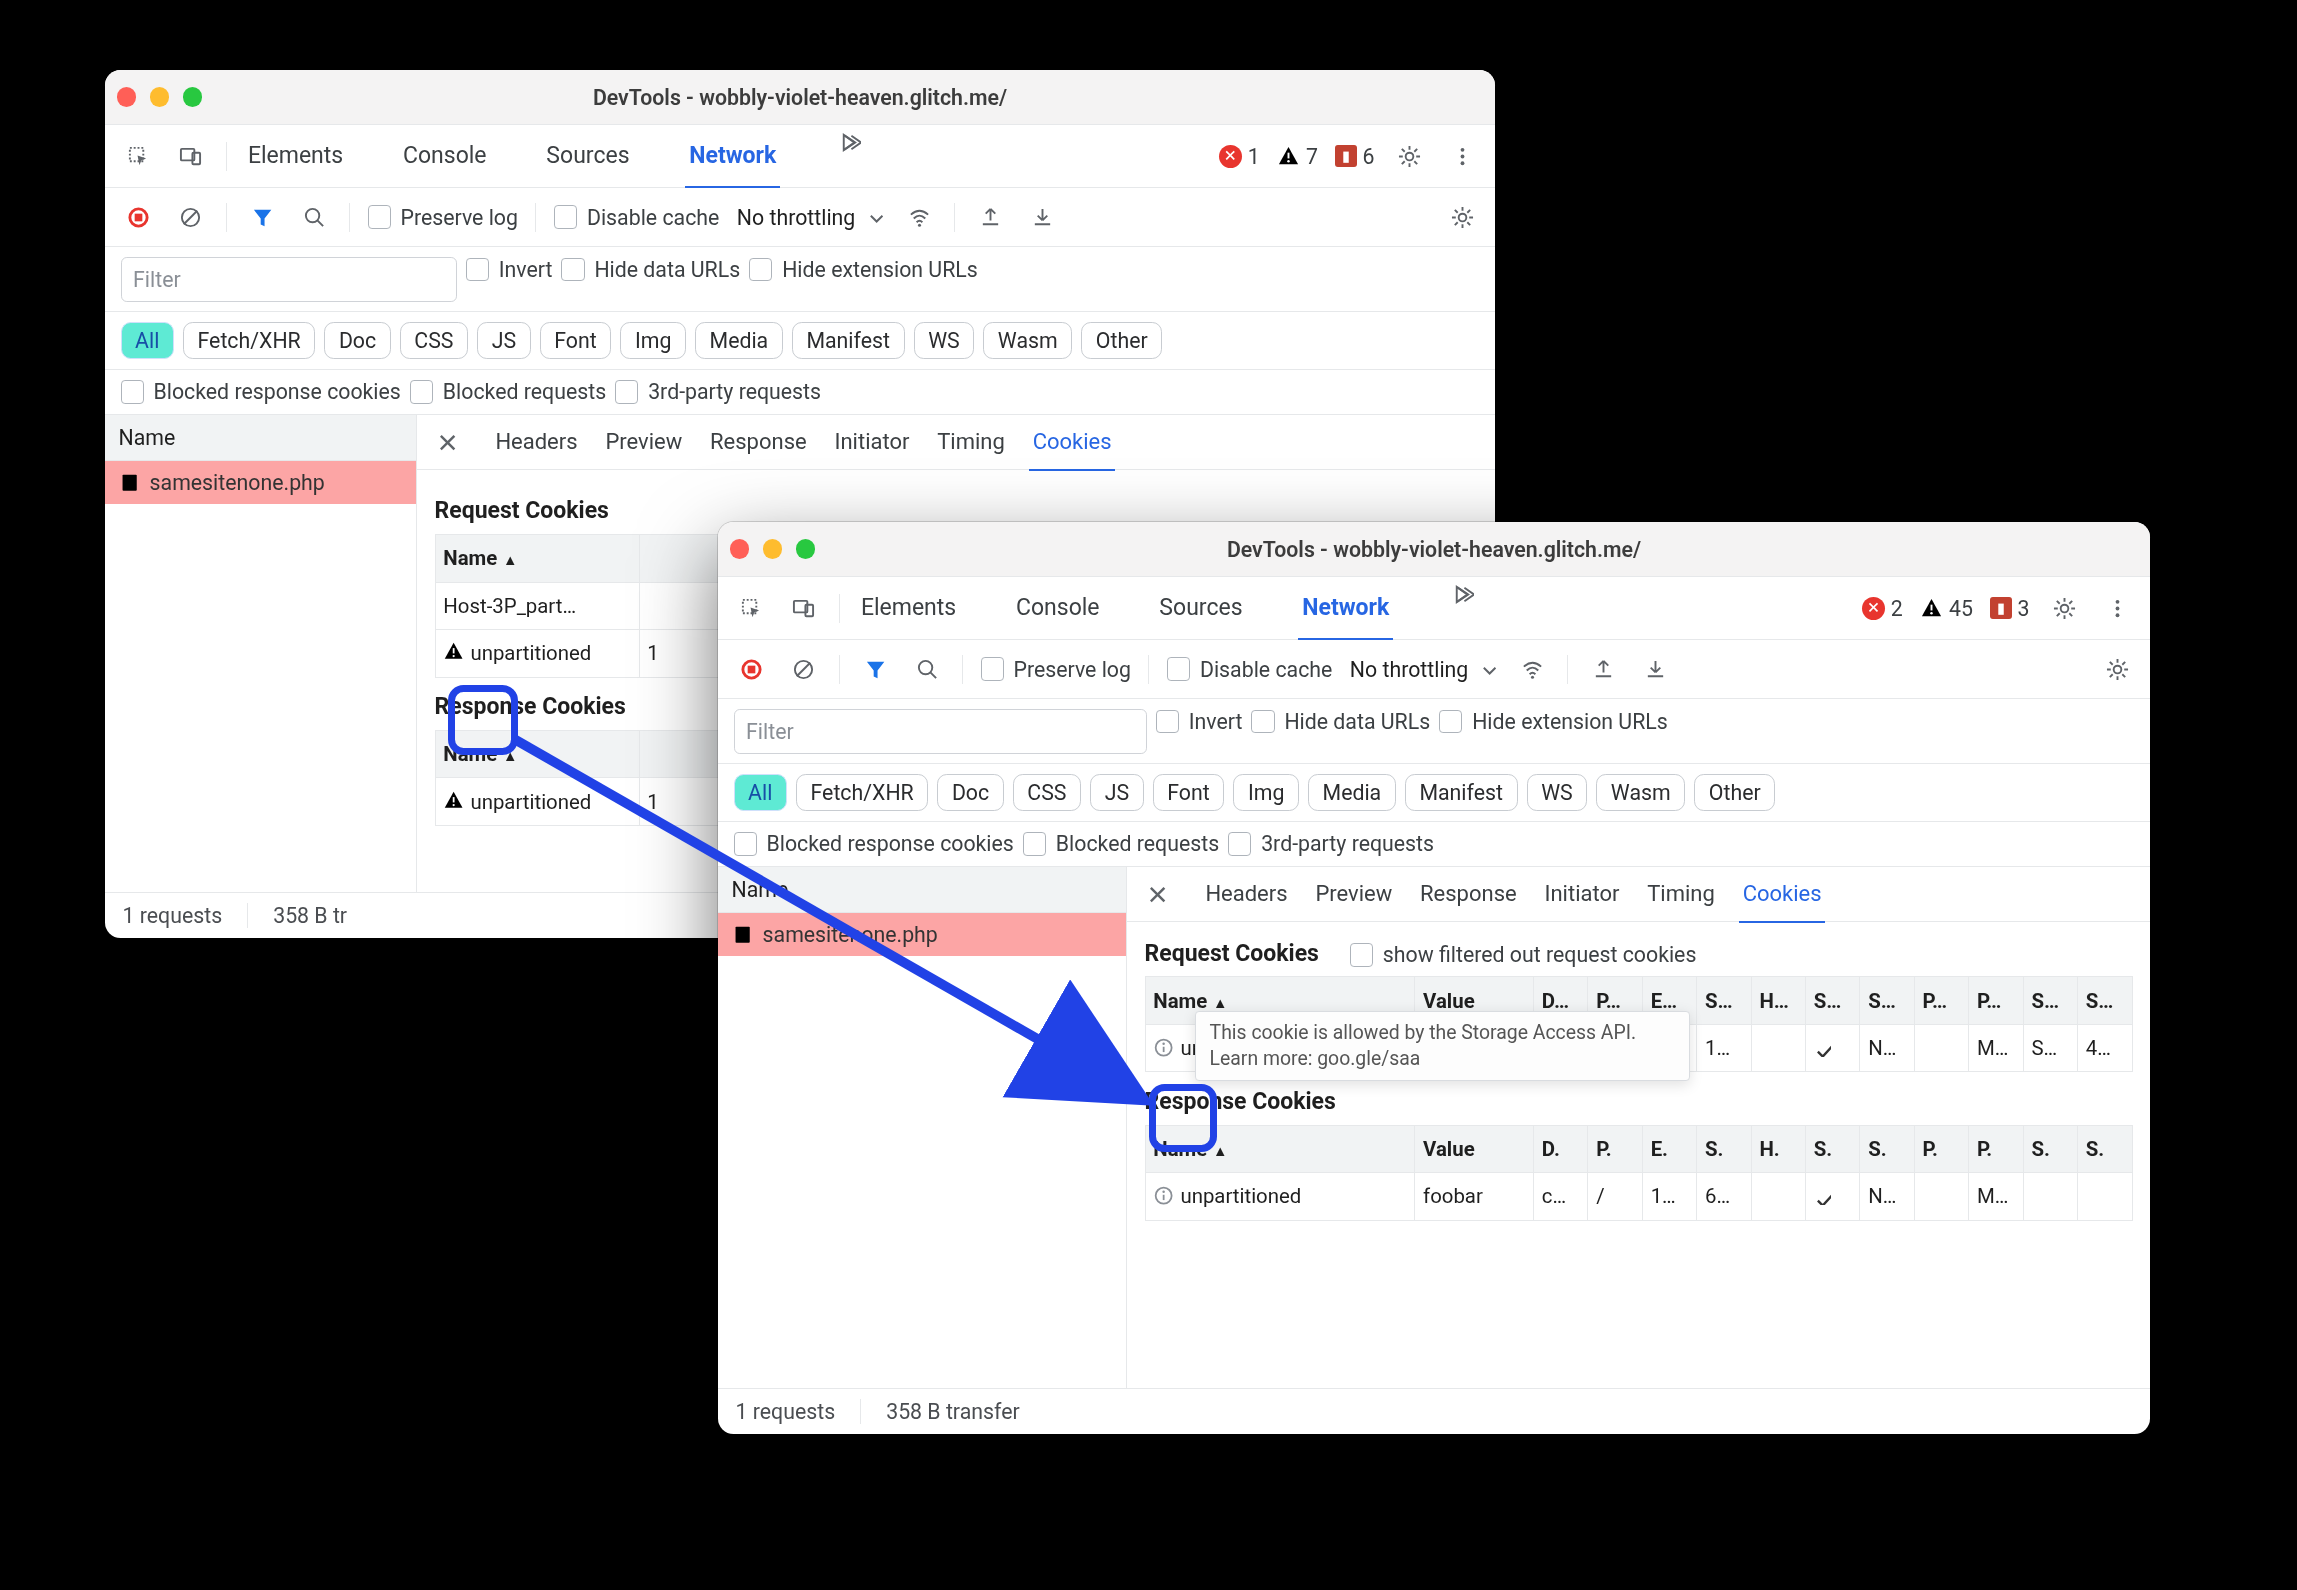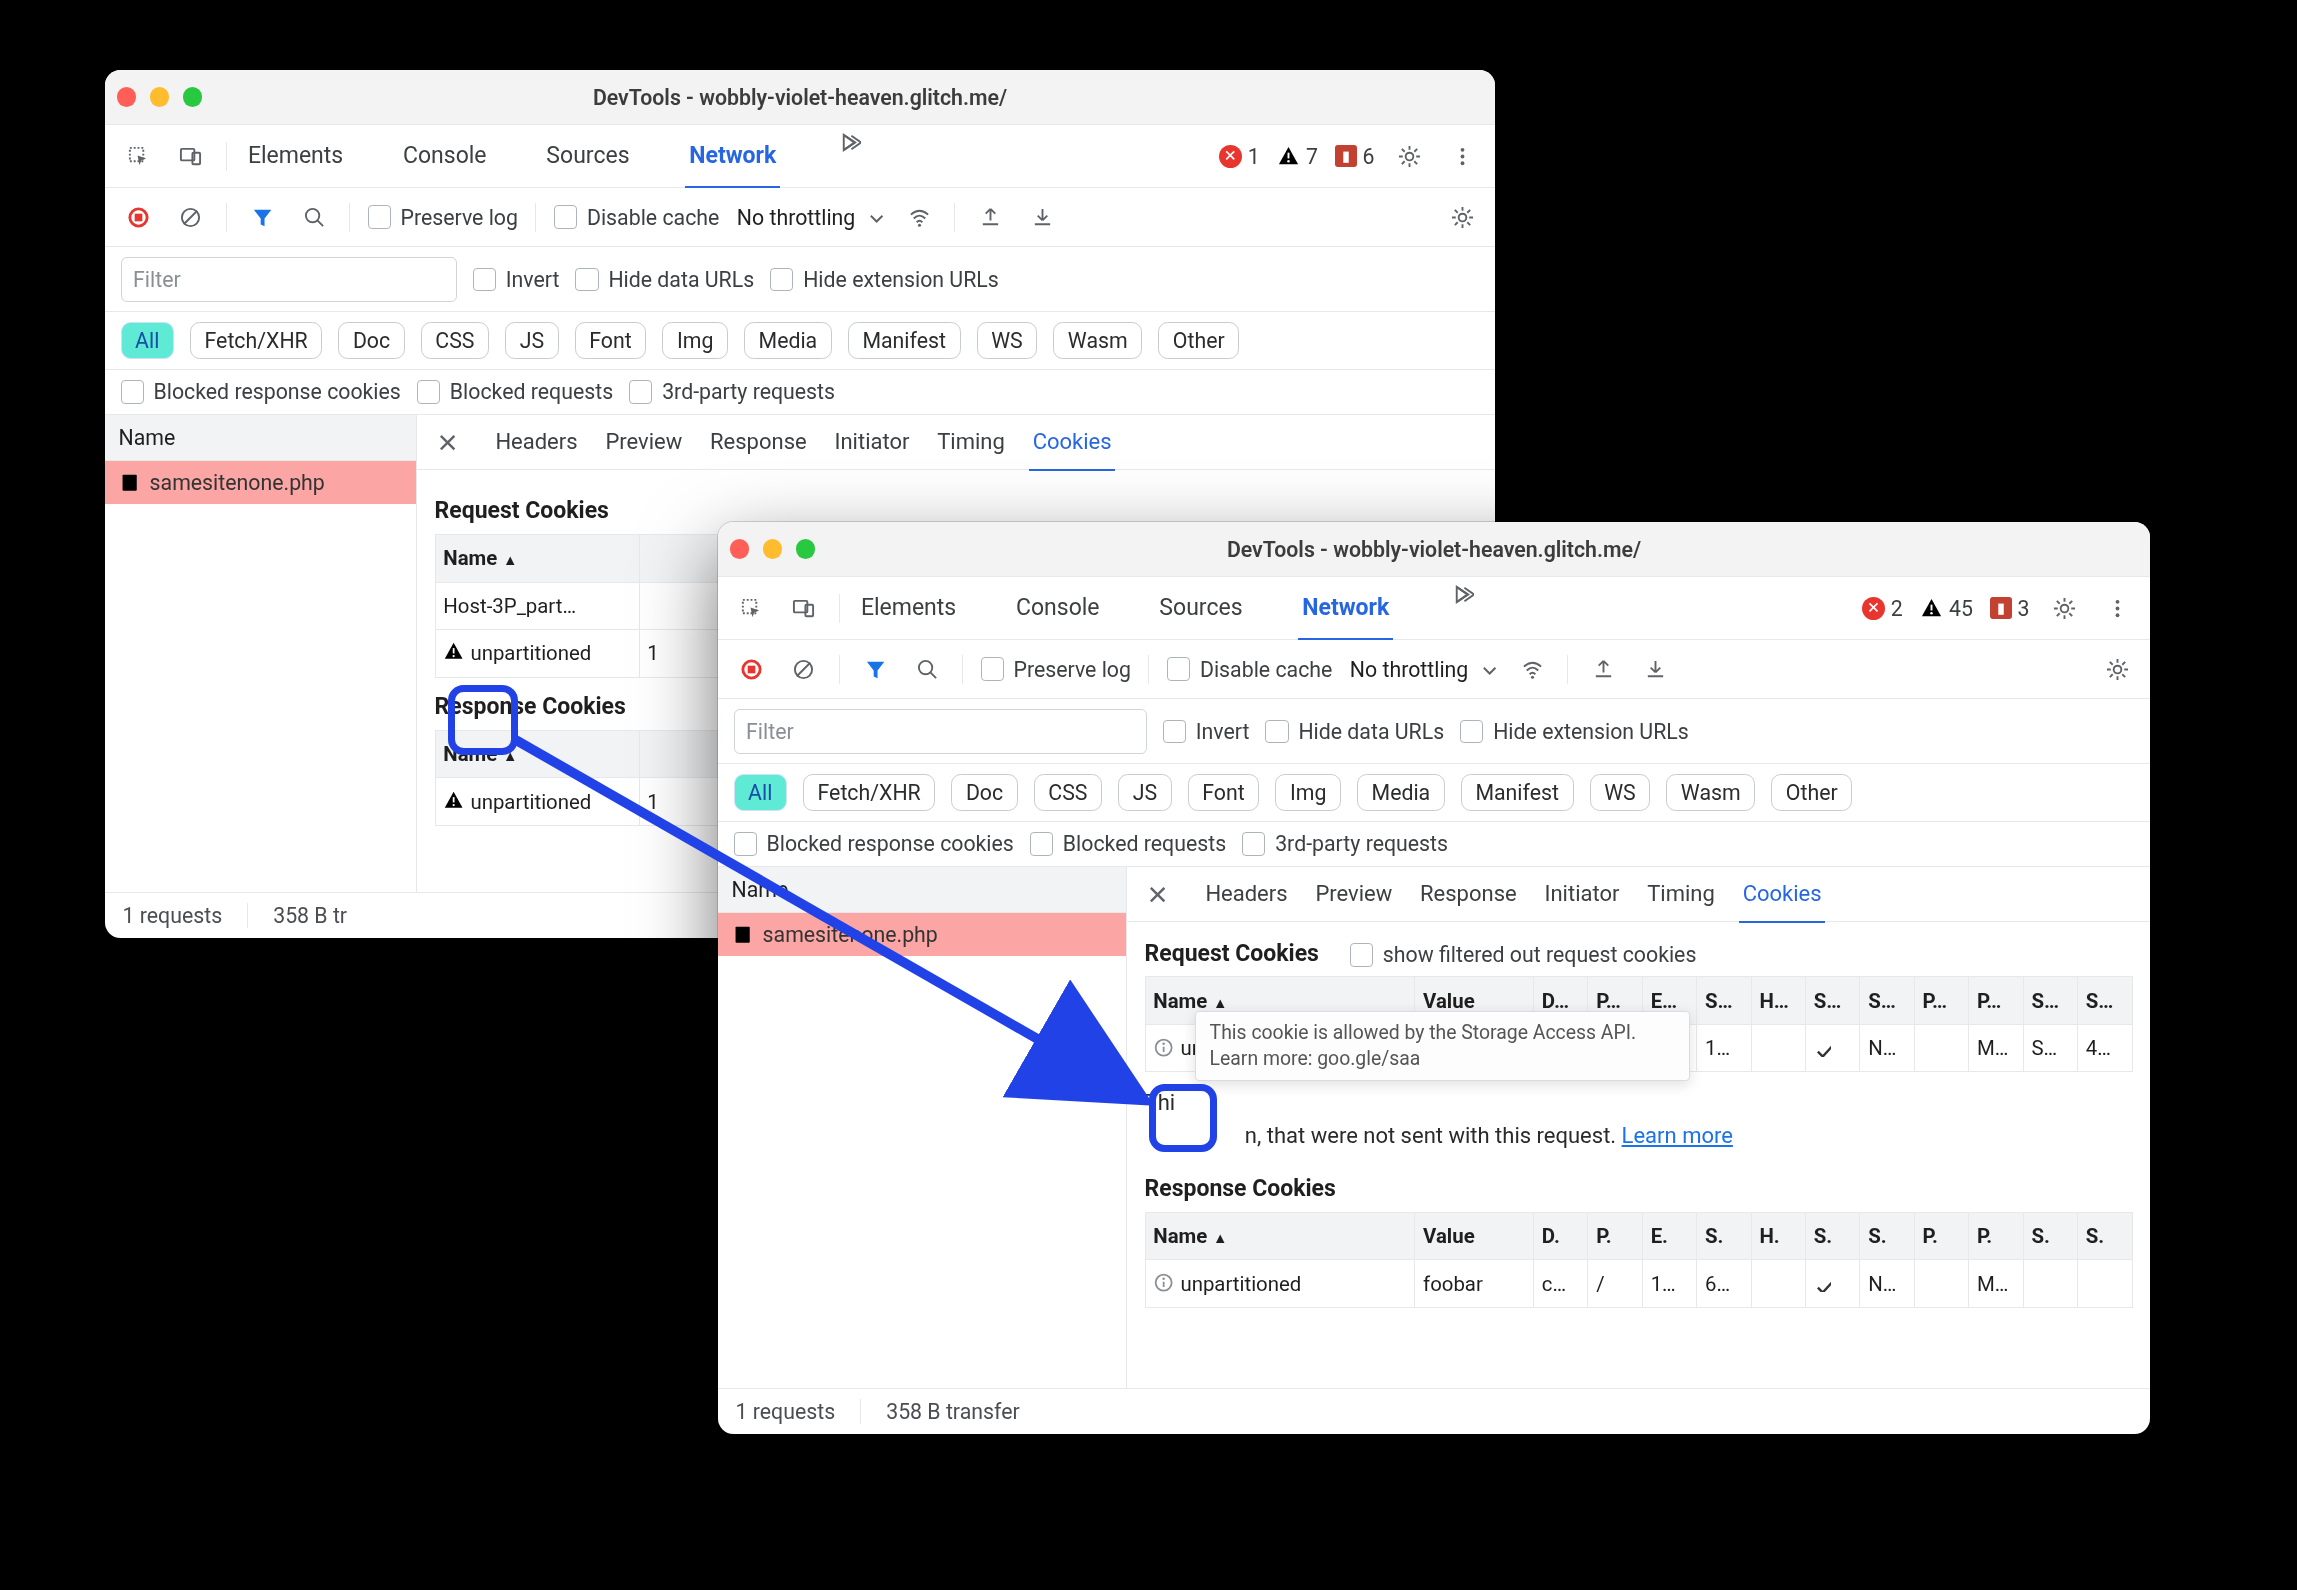--- a/index.html
+++ b/index.html
@@ -30,21 +30,21 @@
   .traffic{display:flex;gap:13.6px;align-items:center}
   .dot{width:19.4px;height:19.4px;border-radius:50%}
   .dot.red{background:#ff5f57}
   .dot.yellow{background:#febc2e}
   .dot.green{background:#28c840}
   .title{position:absolute;left:0;right:0;text-align:center;font-size:21.3px;font-weight:600;color:#3c3c3c;pointer-events:none}
 
   .toolbar{display:flex;align-items:center;height:62px;border-bottom:1px solid var(--soft);padding:0 15.5px;gap:17.5px;flex:0 0 auto}
   .toolbar.sub{height:58px}
   .spacer{flex:1}
-  .chiprow{display:flex;align-items:center;gap:16px;flex-wrap:wrap;padding:9.7px 15.5px;border-bottom:1px solid var(--soft);flex:0 0 auto}
+  .chiprow{display:flex;align-items:flex-start;gap:9px;flex-wrap:wrap;padding:9.7px 15.5px;border-bottom:1px solid var(--soft);flex:0 0 auto}
   .sep{width:1px;height:29px;background:var(--soft)}
   .icon-btn{display:inline-flex;align-items:center;justify-content:center;width:35px;height:35px;border-radius:5.8px;color:#5f6368}
   .icon-btn.accent{color:var(--accent)}
   svg{display:block}
 
   .tabs{display:flex;align-items:stretch;gap:52px;height:100%}
   .tab{display:flex;align-items:center;font-size:23px;color:#3c4043;padding:0 3.9px;border-bottom:2.9px solid transparent;margin-bottom:-1px;white-space:nowrap}
   .tab.active{color:var(--tab-accent);border-bottom-color:var(--tab-accent);font-weight:700}
 
   .countbox{display:flex;align-items:center;gap:17.5px;font-size:21.3px;color:#3c4043}
@@ -726,23 +726,20 @@
             <td></td>
             <td>M…</td>
             <td>S…</td>
             <td>4…</td>
           </tr>
         </tbody>
               </table>
 
         <div class="tooltip">This cookie is allowed by the Storage Access API. Learn more: goo.gle/saa</div>
 
-        <div class="explain">
-          <span>Thi</span><span style="visibility:hidden">is shows the cookies that were blocked due to third-party cookie phaseout. Cookies, including third-party</span><span>n, that were not sent with this request. </span><a href="#">Learn more</a>
-        </div>
 
         <div class="sect">Response Cookies</div>
         <table class="cookies">
           <colgroup>
                   <col style="width:243px">
                   <col style="width:107px">
                   <col style="width:49px">
                   <col style="width:49px">
                   <col style="width:49px">
                   <col style="width:49px">

